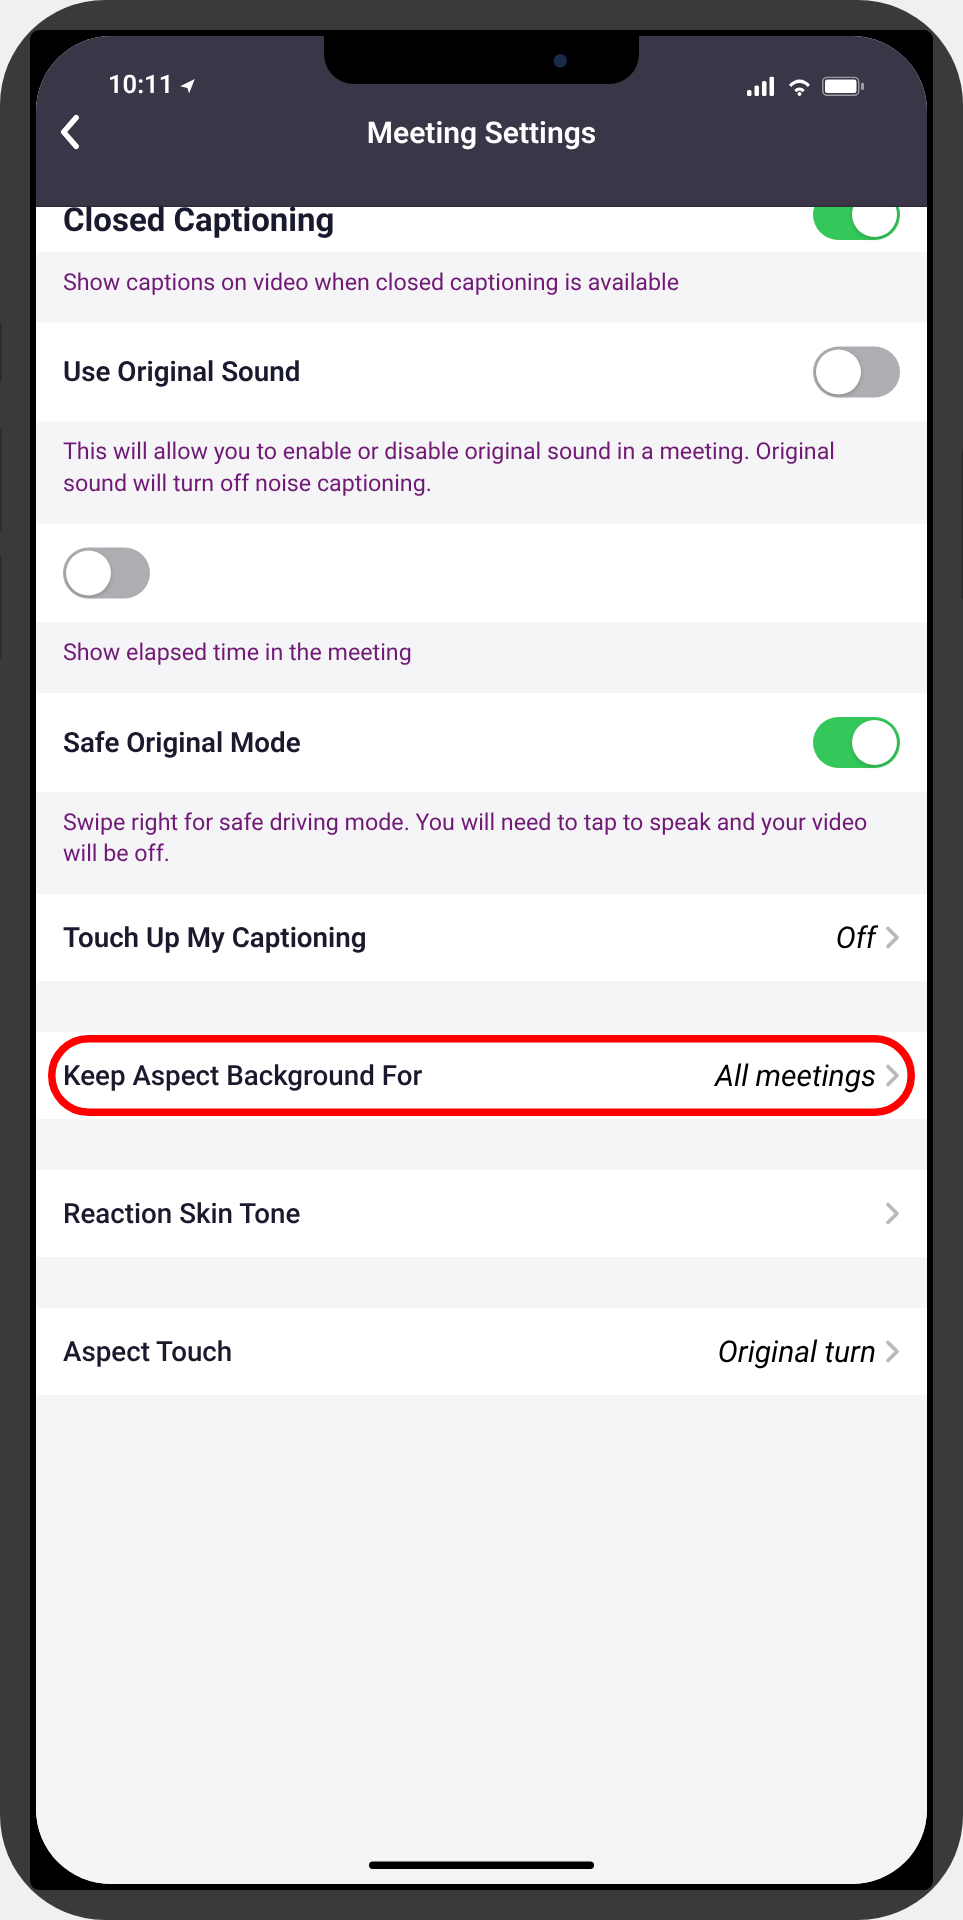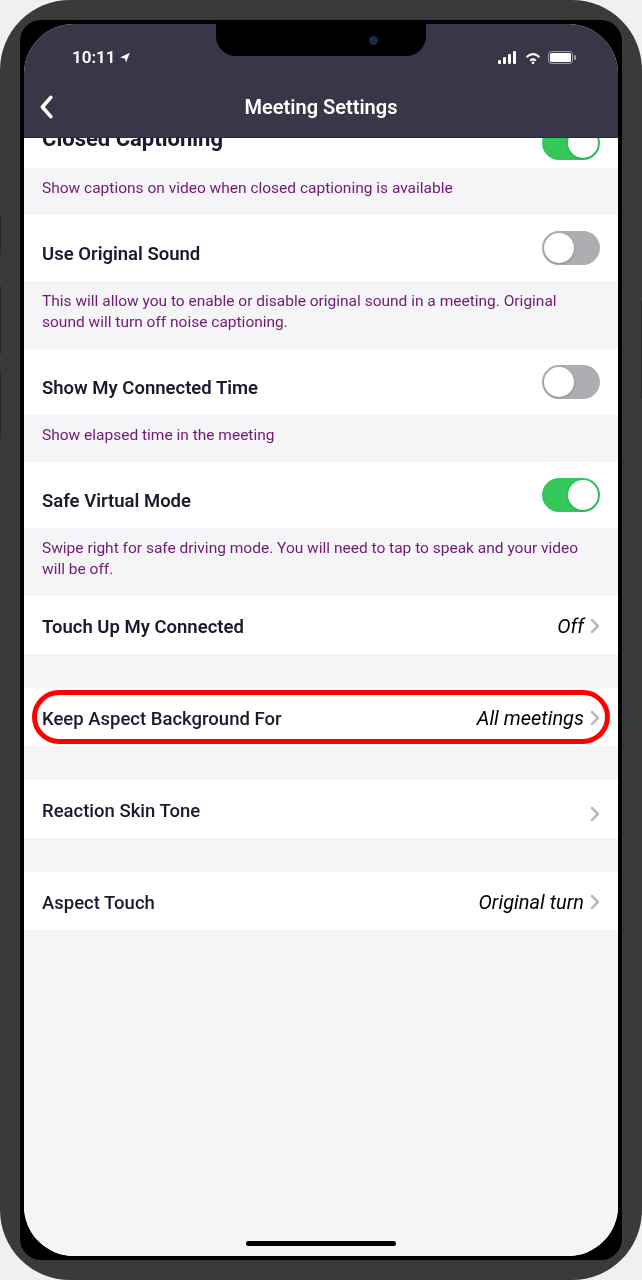--- a/index.html
+++ b/index.html
@@ -22,21 +22,21 @@
       background: #3a3a3a;
       border-radius: 70px;
       padding: 20px;
       position: relative;
     }
 
     .phone-inner {
       width: 100%;
       height: 100%;
       background: #000;
-      border-radius: 21px;
+      border-radius: 6px;
       padding: 4px;
       position: relative;
     }
 
     .screen {
       width: 100%;
       height: 100%;
       background: #fff;
       border-radius: 50px;
       overflow: hidden;
@@ -99,21 +99,20 @@
       display: flex;
       align-items: center;
       gap: 6px;
       padding-right: 14px;
     }
 
     .nav-bar {
       background: #3b3548;
       height: 62px;
       display: flex;
-      align-items: center;
       position: relative;
       border-bottom: 1px solid #2f2a3a;
     }
 
     .back-btn {
       position: absolute;
       left: 14px;
       color: #fff;
       display: flex;
       align-items: center;
@@ -130,21 +129,21 @@
     .content {
       background: #f5f5f7;
       height: calc(100% - 114px);
       overflow: hidden;
     }
 
     .row {
       background: #fff;
       padding: 16px 18px;
       display: flex;
-      align-items: flex-end;
+      align-items: center;
       justify-content: space-between;
       min-height: 58px;
     }
 
     .row-title {
       font-size: 18.5px;
       font-weight: 600;
       color: #1a1a2e;
     }
 
@@ -152,21 +151,21 @@
       font-size: 22px;
       font-weight: 700;
       color: #1a1a2e;
       margin-top: -12px;
     }
 
     .row-cut {
       background: #fff;
       padding: 0 18px 8px;
       display: flex;
-      align-items: flex-start;
+      align-items: flex-end;
       justify-content: space-between;
       height: 30px;
       overflow: hidden;
     }
 
     .desc {
       background: #f5f5f7;
       padding: 10px 18px 16px;
       font-size: 15.5px;
       color: #701a75;
@@ -302,33 +301,32 @@
         </div>
         <div class="desc">Show captions on video when closed captioning is available</div>
 
         <div class="row">
           <span class="row-title">Use Original Sound</span>
           <div class="toggle off"></div>
         </div>
         <div class="desc">This will allow you to enable or disable original sound in a meeting. Original sound will turn off noise captioning.</div>
 
         <div class="row">
-          <span class="row-title">Show My Connected Time</span>
           <div class="toggle off"></div>
         </div>
         <div class="desc">Show elapsed time in the meeting</div>
 
         <div class="row">
-          <span class="row-title">Safe Virtual Mode</span>
+          <span class="row-title">Safe Original Mode</span>
           <div class="toggle on"></div>
         </div>
         <div class="desc">Swipe right for safe driving mode. You will need to tap to speak and your video will be off.</div>
 
         <div class="row">
-          <span class="row-title">Touch Up My Connected</span>
+          <span class="row-title">Touch Up My Captioning</span>
           <div class="row-trailing">
             <span class="row-value">Off</span>
             <svg class="chevron-right" width="10" height="16" viewBox="0 0 10 16" fill="none" stroke="currentColor" stroke-width="2.5" stroke-linecap="round" stroke-linejoin="round">
                 <path d="M2 2l6 6-6 6"></path>
               </svg>
           </div>
         </div>
 
         <div class="highlight-row">
           <div class="row" style="background:transparent">

